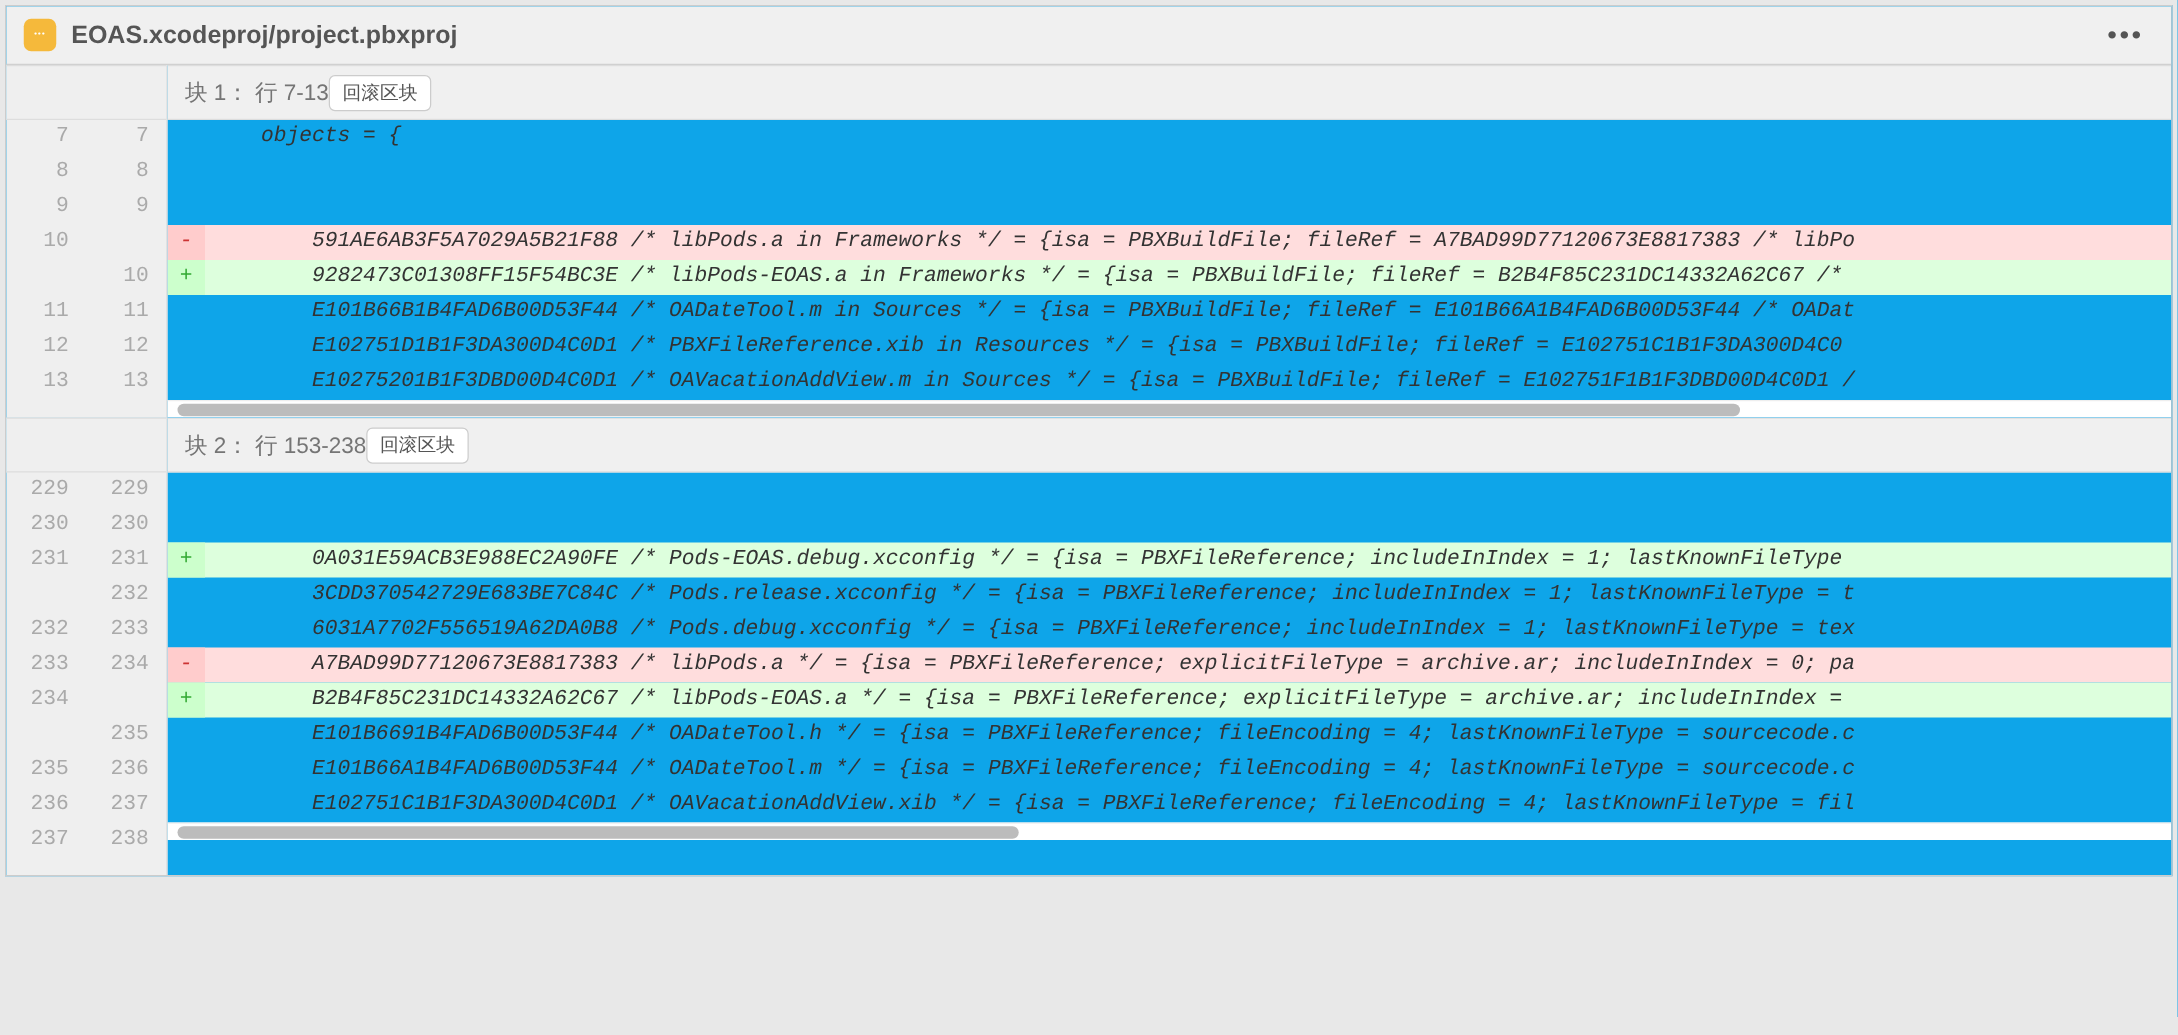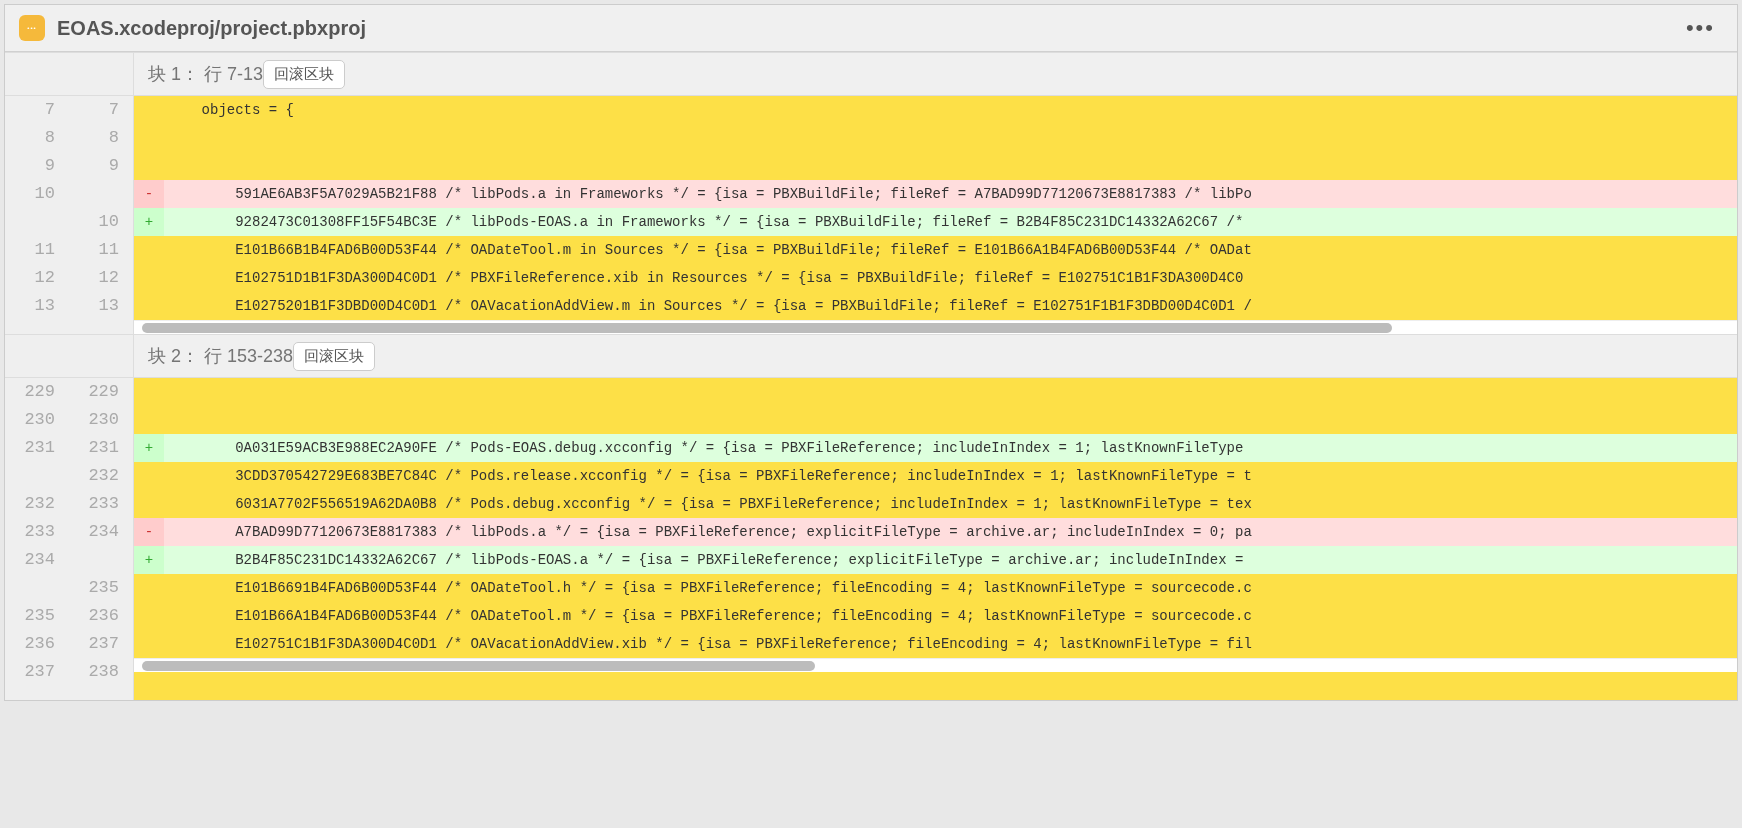--- a/index.html
+++ b/index.html
@@ -5,21 +5,21 @@
   * { box-sizing: border-box; margin: 0; padding: 0; }
   body {
     font-family: -apple-system, BlinkMacSystemFont, "Segoe UI", Helvetica, Arial, sans-serif;
     background: #e8e8e8;
     color: #333;
     font-size: 16px;
   }
   .container {
     border: 1px solid #ccc;
     margin: 4px;
-    background: #fde047;
+    background: #0ea5e9;
     overflow: hidden;
   }
   .file-header {
     background: #f0f0f0;
     border-bottom: 1px solid #d0d0d0;
     padding: 10px 14px;
     display: flex;
     align-items: center;
     justify-content: space-between;
   }
@@ -76,23 +76,24 @@
     font-family: "SFMono-Regular", Consolas, "Liberation Mono", Menlo, monospace;
     font-size: 17px;
     line-height: 28px;
     user-select: none;
   }
   .code-scroll { overflow-x: auto; }
   .code-line {
     display: flex;
     height: 28px;
     font-family: "SFMono-Regular", Consolas, "Liberation Mono", Menlo, monospace;
-    font-size: 14px;
+    font-size: 17px;
     line-height: 28px;
     white-space: pre;
+    font-style: italic;
   }
   .sign {
     flex: 0 0 30px;
     text-align: center;
     color: #888;
   }
   .line-del { background: #fdd; }
   .line-del .sign { background: #fcc; color:#c33;}
   .line-add { background: #dfd; }
   .line-add .sign { background: #cfc; color:#3a3;}

